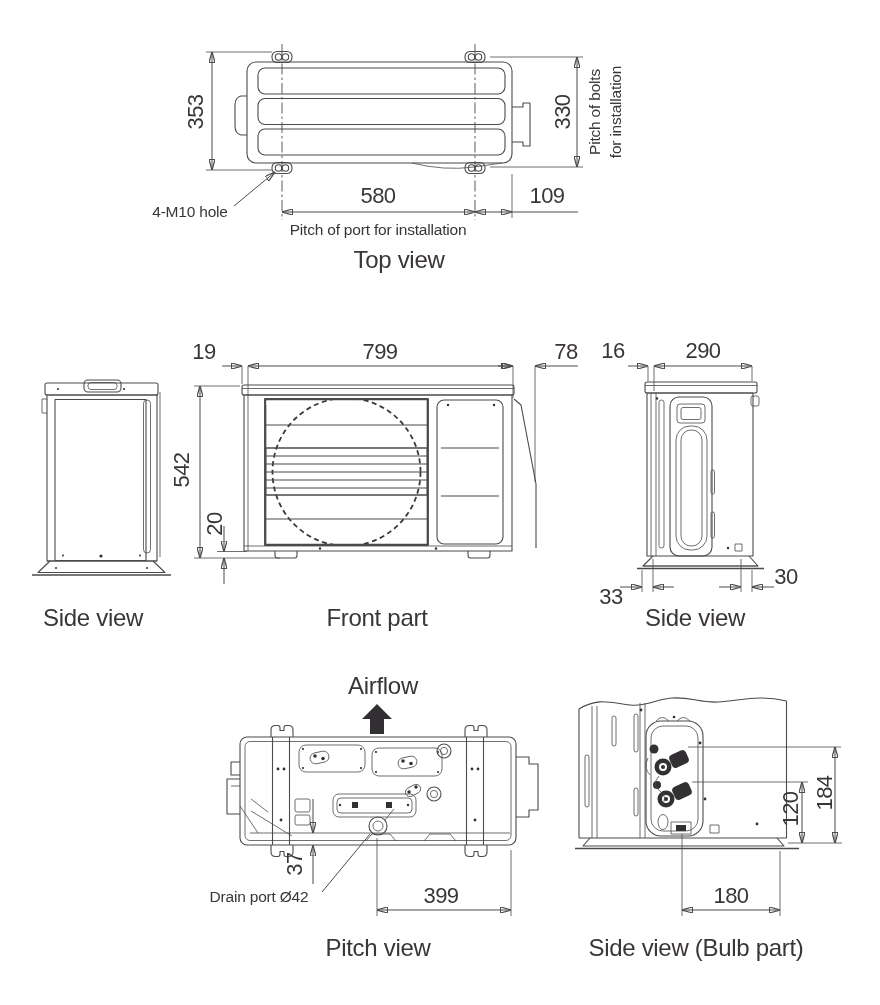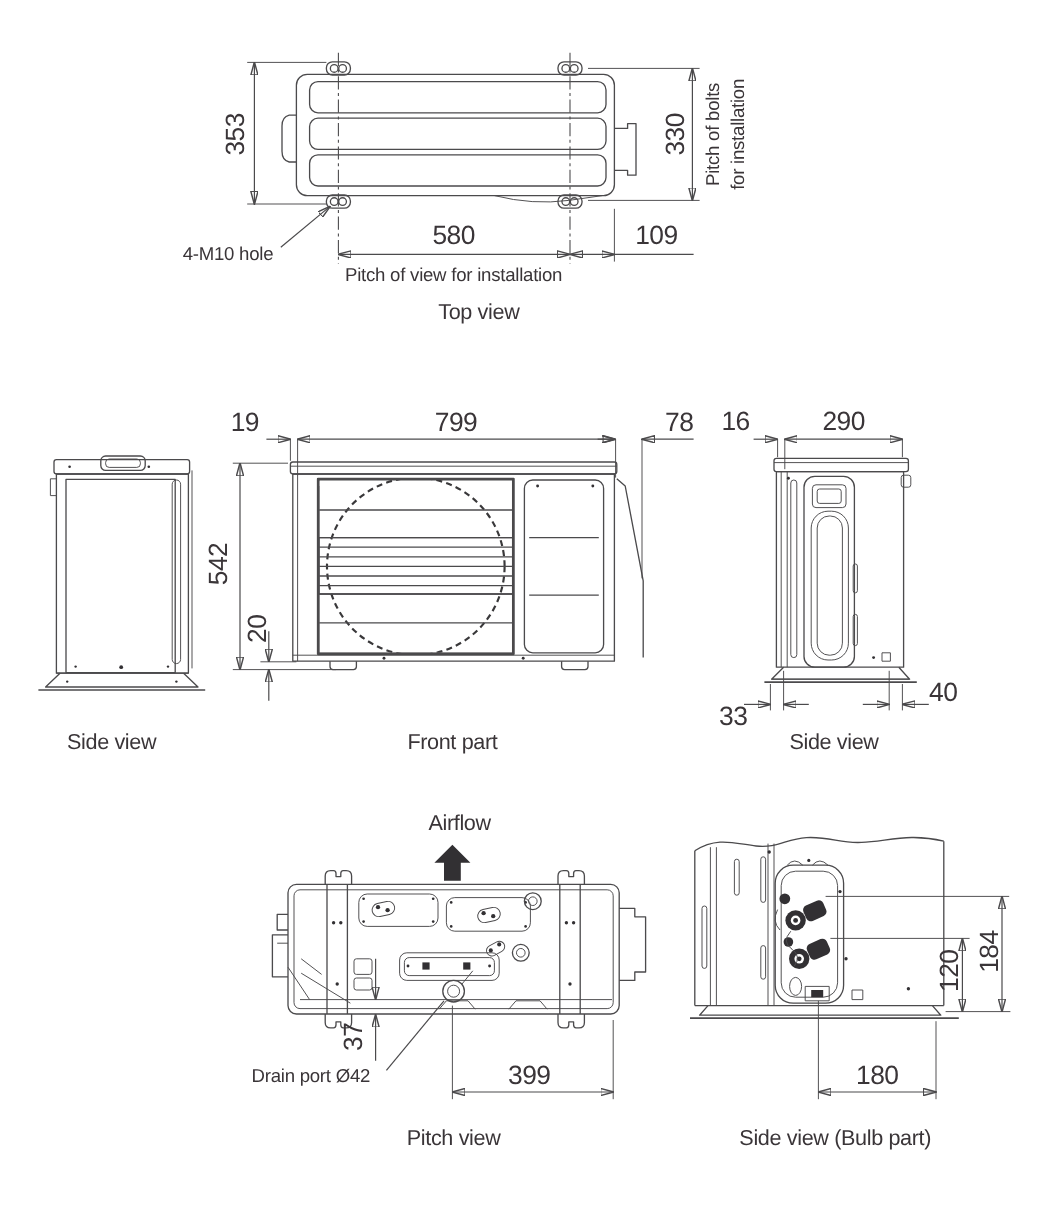--- a/index.html
+++ b/index.html
@@ -14,21 +14,21 @@
   .art .dim{stroke-width:1;}
   .art .cl{stroke-dasharray:11 3 2.5 3;stroke-width:0.9;}
   .art .dash{stroke-dasharray:5 3.5;stroke-width:1.8;stroke:#39383a;}
   .art .fill{fill:#323033;stroke:none;}
   .art .wfill{fill:#ffffff;stroke:none;}
   .lbl{position:absolute;transform:translate(-50%,-50%);white-space:nowrap;
        color:#3a3538;line-height:1;}
   .rot{transform:translate(-50%,-50%) rotate(-90deg);}
   .num{font-size:22px;letter-spacing:-0.5px;}
   .small{font-size:15.5px;letter-spacing:-0.2px;}
-  .title{font-size:18px;letter-spacing:-0.3px;text-align:center;}
+  .title{font-size:24px;letter-spacing:-0.3px;text-align:center;}
 </style>
 </head>
 <body>
 
 <div class="canvas">
 
 <svg class="art" width="880" height="1005" viewBox="0 0 880 1005">
   <defs>
     <marker id="arr" viewBox="0 0 10 6" refX="9.6" refY="3" markerWidth="11" markerHeight="6.6" orient="auto-start-reverse" markerUnits="userSpaceOnUse">
       <path d="M0,0.3 L10,3 L0,5.7 Z" fill="#4b4a4c" stroke="none"></path>
@@ -324,37 +324,37 @@
 </svg>
 
 <div>
 
   <div class="lbl num rot" style="left:196px;top:112px">353</div>
   <div class="lbl num rot" style="left:563px;top:112px">330</div>
   <div class="lbl small rot" style="left:595px;top:112px">Pitch of bolts</div>
   <div class="lbl small rot" style="left:616px;top:112px">for installation</div>
   <div class="lbl num" style="left:378px;top:196px">580</div>
   <div class="lbl num" style="left:547px;top:196px">109</div>
-  <div class="lbl small" style="left:378px;top:230px">Pitch of view for installation</div>
+  <div class="lbl small" style="left:378px;top:230px">Pitch of port for installation</div>
   <div class="lbl small" style="left:190px;top:212px">4-M10 hole</div>
   <div class="lbl title" style="left:399px;top:260px">Top view</div>
 
   <div class="lbl title" style="left:93px;top:618px">Side view</div>
 
   <div class="lbl num" style="left:204px;top:352px">19</div>
   <div class="lbl num" style="left:380px;top:352px">799</div>
   <div class="lbl num" style="left:566px;top:352px">78</div>
   <div class="lbl num rot" style="left:182px;top:470px">542</div>
   <div class="lbl num rot" style="left:215px;top:524px">20</div>
   <div class="lbl title" style="left:377px;top:618px">Front part</div>
 
   <div class="lbl num" style="left:613px;top:351px">16</div>
   <div class="lbl num" style="left:703px;top:351px">290</div>
   <div class="lbl num" style="left:611px;top:597px">33</div>
-  <div class="lbl num" style="left:786px;top:577px">40</div>
+  <div class="lbl num" style="left:786px;top:577px">30</div>
   <div class="lbl title" style="left:695px;top:618px">Side view</div>
 
   <div class="lbl title" style="left:383px;top:686px">Airflow</div>
   <div class="lbl num rot" style="left:295px;top:864px">37</div>
   <div class="lbl small" style="left:259px;top:897px">Drain port Ø42</div>
   <div class="lbl num" style="left:441px;top:896px">399</div>
   <div class="lbl title" style="left:378px;top:948px">Pitch view</div>
 
   <div class="lbl num rot" style="left:791px;top:809px">120</div>
   <div class="lbl num rot" style="left:825px;top:793px">184</div>

